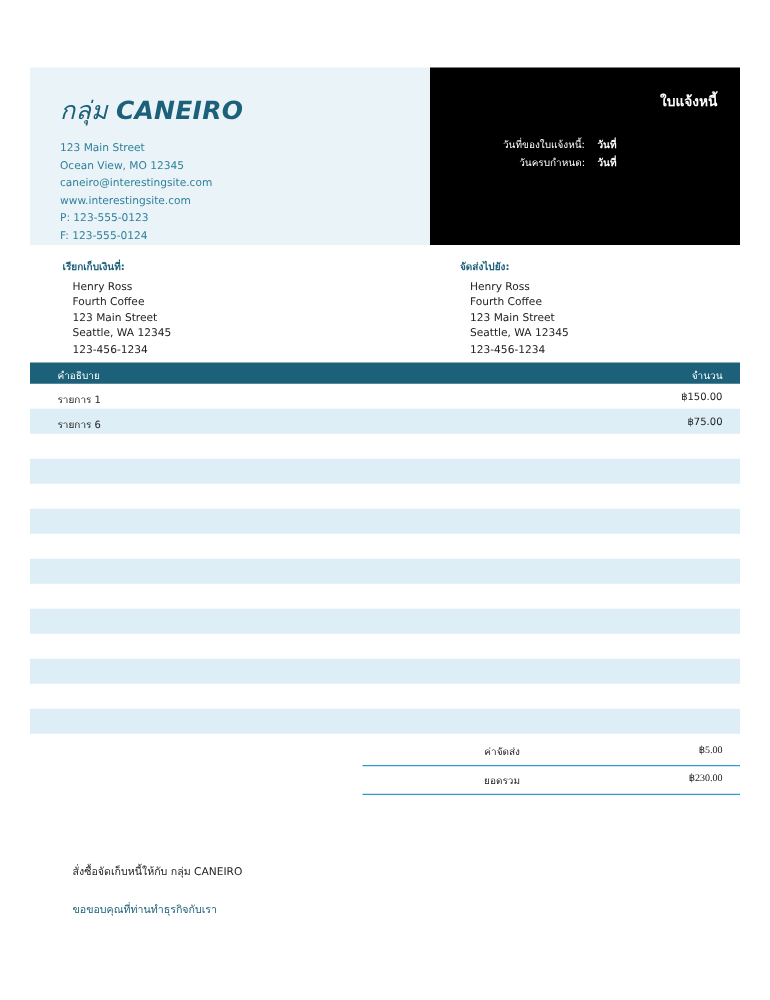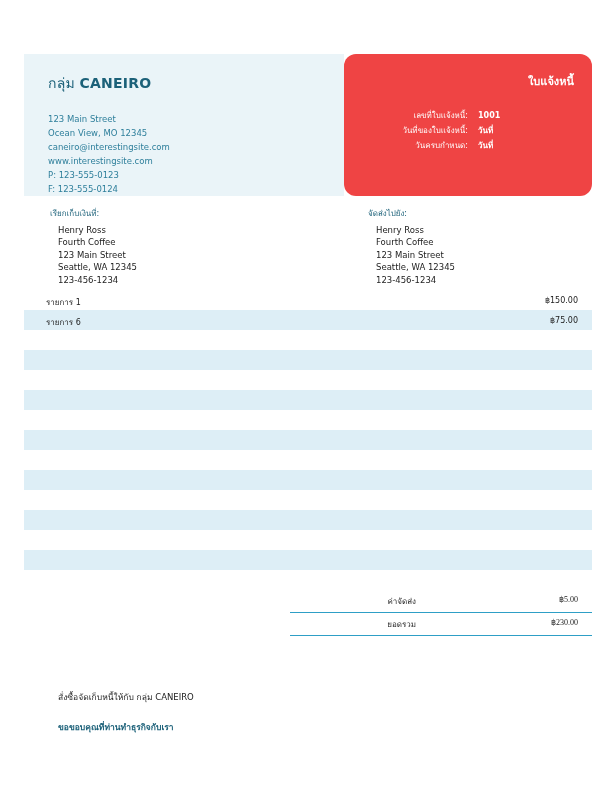--- a/index.html
+++ b/index.html
@@ -36,30 +36,30 @@
     width: 320px;
     height: 142px;
     background: #eaf4f8;
   }
   .header-right {
     position: absolute;
     left: 320px;
     top: 0;
     width: 248px;
     height: 142px;
-    background: #ef4444;
-    border-radius: 12px;
+    background: #000000;
   }
   .company-name {
     position: absolute;
     left: 24px;
     top: 18px;
-    font-size: 14px;
+    font-size: 20px;
     color: #1c6179;
     letter-spacing: .2px;
+    font-style: italic;
   }
   .company-name .bold {
     font-weight: bold;
   }
   .addr-block {
     position: absolute;
     left: 24px;
     top: 58px;
     font-size: 8.5px;
     line-height: 14px;
@@ -110,21 +110,21 @@
   .party {
     position: absolute;
     top: 0;
     font-size: 8.5px;
     line-height: 12.5px;
   }
   .party.bill { left: 26px; }
   .party.ship { left: 344px; }
   .party-title {
     color: #1c6179;
-    font-weight: normal;
+    font-weight: bold;
     margin-bottom: 3px;
     font-size: 8px;
   }
   .party-line { color: #222222; padding-left: 8px; }
 
   
   .table {
     position: absolute;
     left: 24px;
     top: 290px;
@@ -199,21 +199,21 @@
   .footer {
     position: absolute;
     left: 58px;
     top: 663px;
     font-size: 8.5px;
   }
   .footer-note { color: #222222; margin-top: 27px; }
   .footer-thanks {
     margin-top: 16px;
     color: #1c6179;
-    font-weight: bold;
+    font-weight: normal;
   }
 </style>
 </head>
 <body>
 
 <div class="page">
 
   <div class="header">
     <div class="header-left">
       <div class="company-name">
@@ -225,24 +225,20 @@
         <div class="link">caneiro@interestingsite.com</div>
         <div class="link">www.interestingsite.com</div>
         <div>P: 123-555-0123</div>
         <div>F: 123-555-0124</div>
       </div>
     </div>
     <div class="header-right">
       <div class="invoice-title">ใบแจ้งหนี้</div>
       <div class="meta">
         <div class="meta-row">
-          <span class="meta-label">เลขที่ใบแจ้งหนี้:</span>
-          <span class="meta-value">1001</span>
-        </div>
-        <div class="meta-row">
           <span class="meta-label">วันที่ของใบแจ้งหนี้:</span>
           <span class="meta-value">วันที่</span>
         </div>
         <div class="meta-row">
           <span class="meta-label">วันครบกำหนด:</span>
           <span class="meta-value">วันที่</span>
         </div>
       </div>
     </div>
   </div>
@@ -260,20 +256,24 @@
       <div class="party-title">จัดส่งไปยัง:</div>
       <div class="party-line">Henry Ross</div>
       <div class="party-line">Fourth Coffee</div>
       <div class="party-line">123 Main Street</div>
       <div class="party-line">Seattle, WA 12345</div>
       <div class="party-line">123-456-1234</div>
     </div>
   </div>
 
   <div class="table">
+    <div class="thead">
+      <span class="th-desc">คำอธิบาย</span>
+      <span class="th-amt">จำนวน</span>
+    </div>
 
     <div class="row">
       <span class="row-desc">รายการ 1</span>
       <span class="row-amt">฿150.00</span>
     </div>
     <div class="row alt">
       <span class="row-desc">รายการ 6</span>
       <span class="row-amt">฿75.00</span>
     </div>
     <div class="row">

